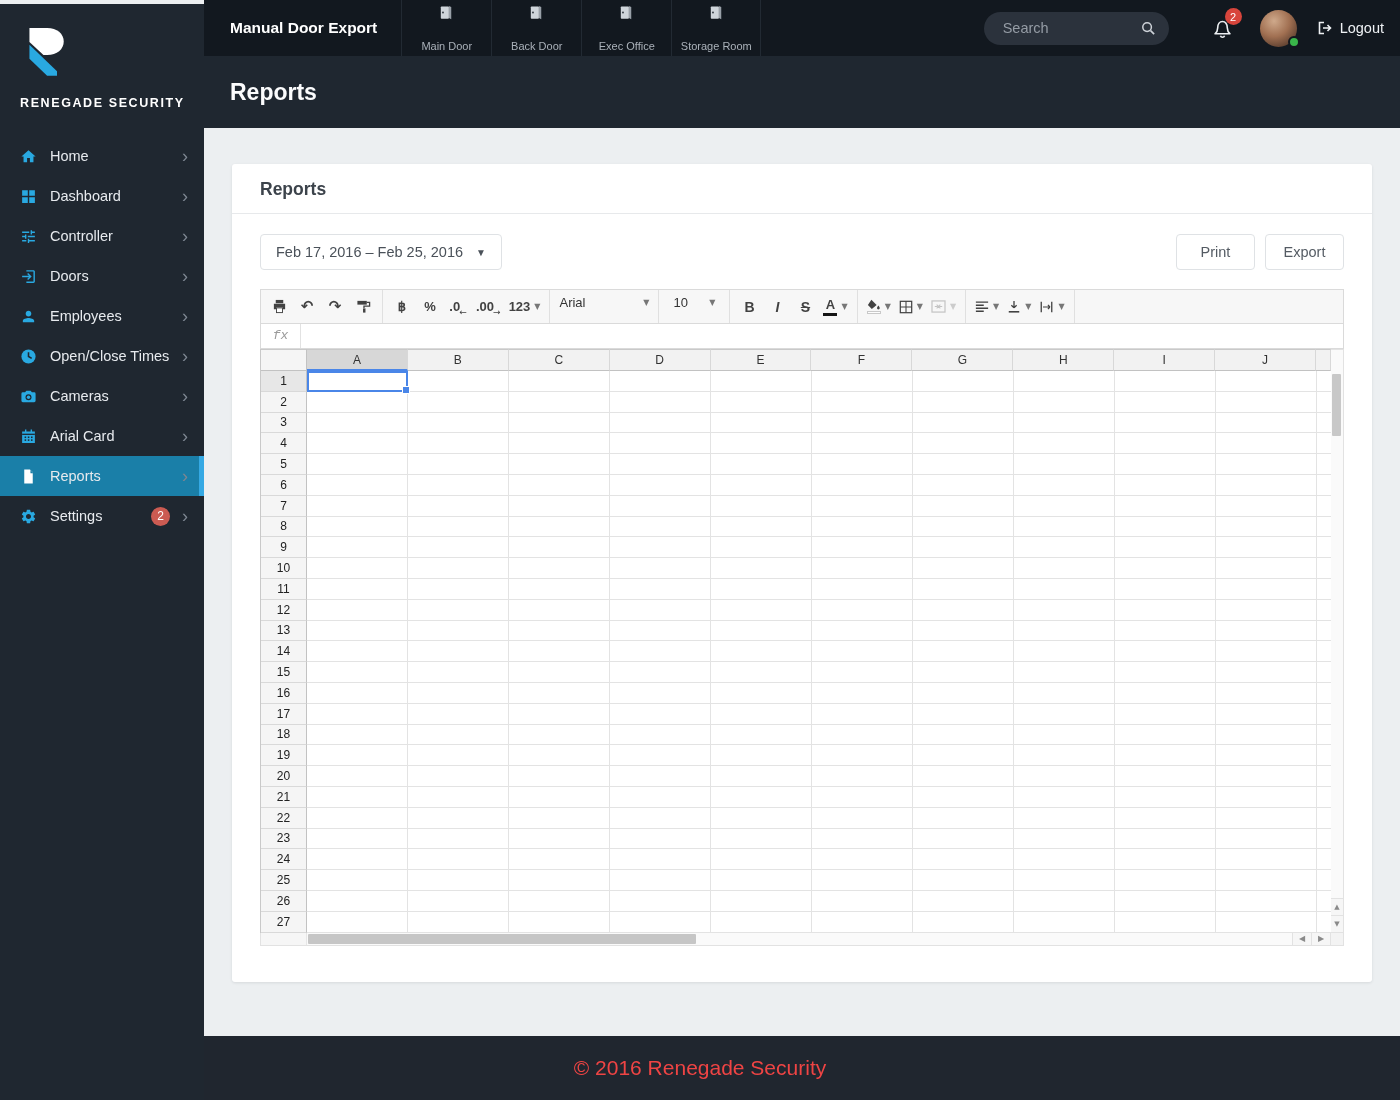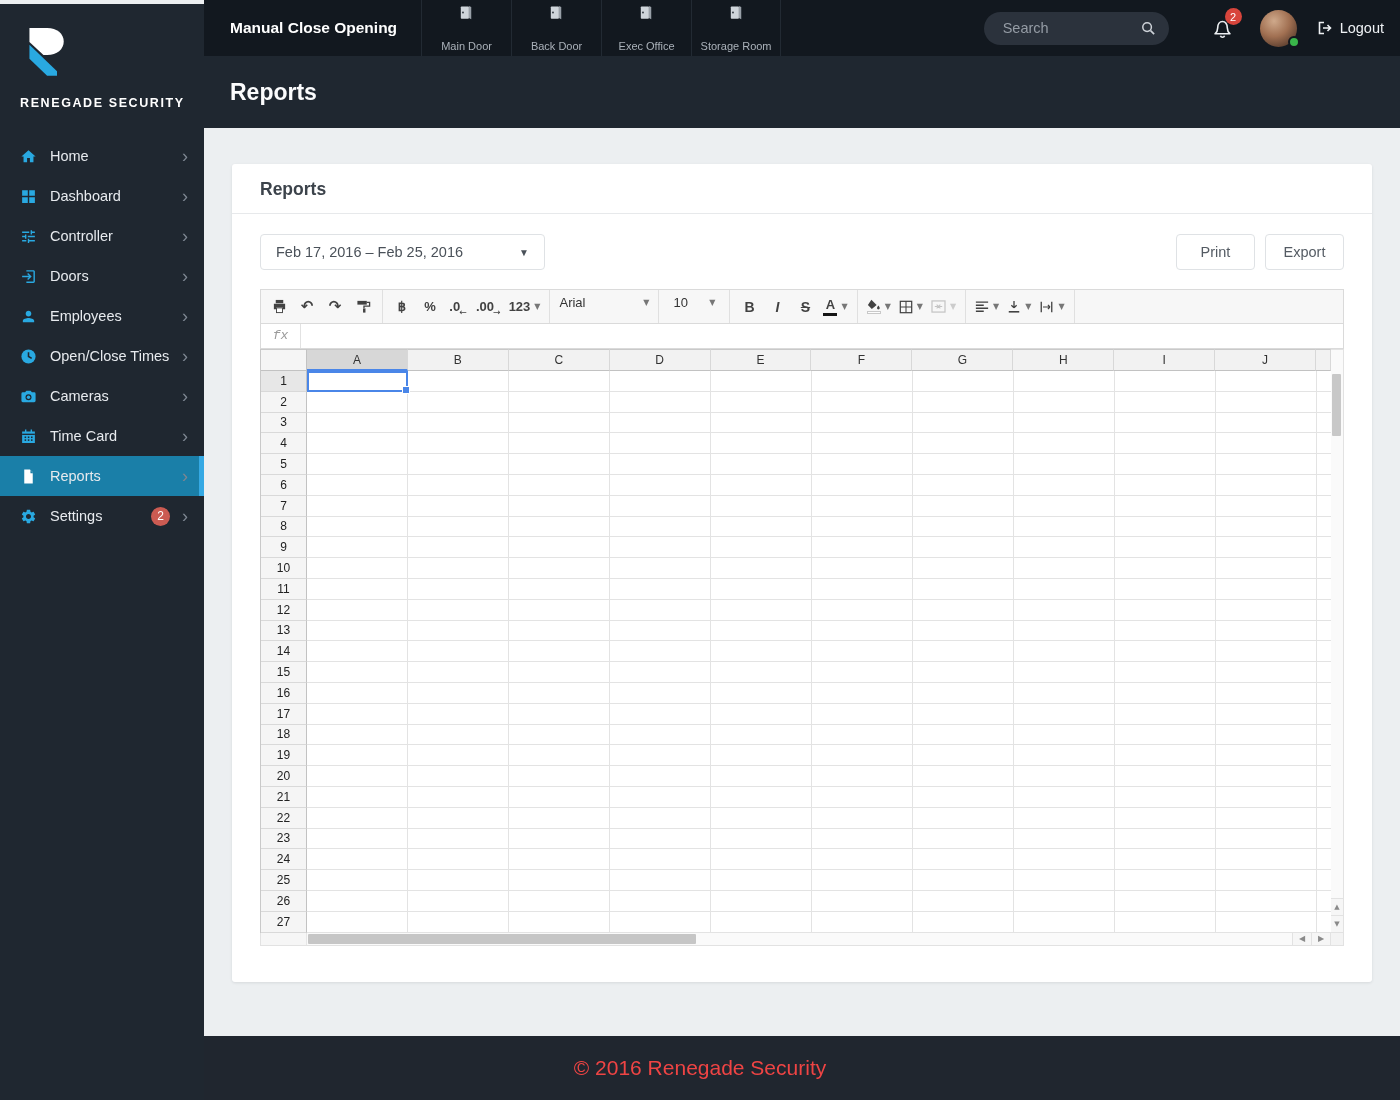--- a/index.html
+++ b/index.html
@@ -53,21 +53,21 @@
   .logout span{color:#eef1f4;font-size:14.5px;}
 
   .subheader{height:72px;background:var(--sidebg);flex:none;display:flex;align-items:center;}
   .subheader h1{color:#fbfcfd;font-size:23px;font-weight:bold;margin:0 0 0 26px;}
 
   .content{height:908px;padding:36px 28px 0 28px;flex:none;}
   .card{background:#fff;border-radius:3px;box-shadow:0 1px 3px rgba(20,30,40,.10);width:1140px;}
   .card-header{height:50px;line-height:50px;padding:0 28px;font-size:17.5px;font-weight:bold;color:#3c434b;border-bottom:1px solid #e7e9eb;}
   .card-controls{display:flex;align-items:center;padding:20px 28px 0 28px;}
   .daterange{height:36px;border:1px solid #dfe2e5;border-radius:4px;background:#fff;display:flex;align-items:center;
-    padding:0 15px;font-size:14.5px;color:#4a5159;cursor:pointer;gap:43px;}
+    padding:0 15px;font-size:14.5px;color:#4a5159;cursor:pointer;}
   .daterange .caret{font-size:10px;color:#4a5159;margin-left:13px;}
   .card-actions{margin-left:auto;display:flex;gap:10px;justify-content:flex-end;}
   .btn-plain{height:36px;width:79px;border:1px solid #dfe2e5;border-radius:4px;background:#fff;font-size:14.5px;color:#545b63;cursor:pointer;}
 
   
   .sheet{margin:19px 28px 0 28px;width:1084px;padding-bottom:36px;}
   .tb{height:35px;background:#f7f7f7;border:1px solid #dadada;display:flex;align-items:stretch;padding:0 4px;}
   .tb-g{display:flex;align-items:center;}
   .tsep{width:1px;background:#e0e0e0;margin:0 5px;flex:none;}
   .tbtn{min-width:26px;height:25px;border:none;background:transparent;display:inline-flex;align-items:center;justify-content:center;
@@ -209,21 +209,21 @@
             <g fill="#1f2730">
               <rect x="6.5" y="12" width="2.2" height="2.2"></rect>
               <rect x="11" y="12" width="2.2" height="2.2"></rect>
               <rect x="15.5" y="12" width="2.2" height="2.2"></rect>
               <rect x="6.5" y="16" width="2.2" height="2.2"></rect>
               <rect x="11" y="16" width="2.2" height="2.2"></rect>
               <rect x="15.5" y="16" width="2.2" height="2.2"></rect>
             </g>
           </svg>
         </span>
-      <span class="nav-label">Time Card</span>
+      <span class="nav-label">Arial Card</span>
       <span class="nav-chev">›</span>
     </div>
     <div class="nav-item active">
       <span class="nav-icon">
           <svg viewBox="0 0 24 24">
             <path fill="currentColor" d="M6 2h8l4 4v16H6z"></path>
             <path fill="var(--fold)" d="M14 2v4.6h4.6z" transform="translate(0.7,0.7)"></path>
           </svg>
         </span>
       <span class="nav-label">Reports</span>
@@ -238,21 +238,21 @@
         </span>
       <span class="nav-label">Settings</span>
       <span class="nav-badge">2</span>
       <span class="nav-chev">›</span>
     </div>
   </nav>
 </aside>
 
 <div class="main">
   <header class="topbar">
-    <div class="tb-title">Manual Close Opening</div>
+    <div class="tb-title">Manual Door Export</div>
     <div class="doors">
       <div class="door-btn">
         <svg viewBox="0 0 20 20">
             <path fill="#99a0a8" d="M12.5 2 15 3.2 V16 L12.5 14.8 Z"></path>
             <rect x="4" y="2.5" width="8.5" height="13" rx="0.8" fill="#cfd5db"></rect>
             <circle cx="6.3" cy="9" r="1" fill="#343b44"></circle>
           </svg>
         <span class="door-label">Main Door</span>
       </div>
       <div class="door-btn">

